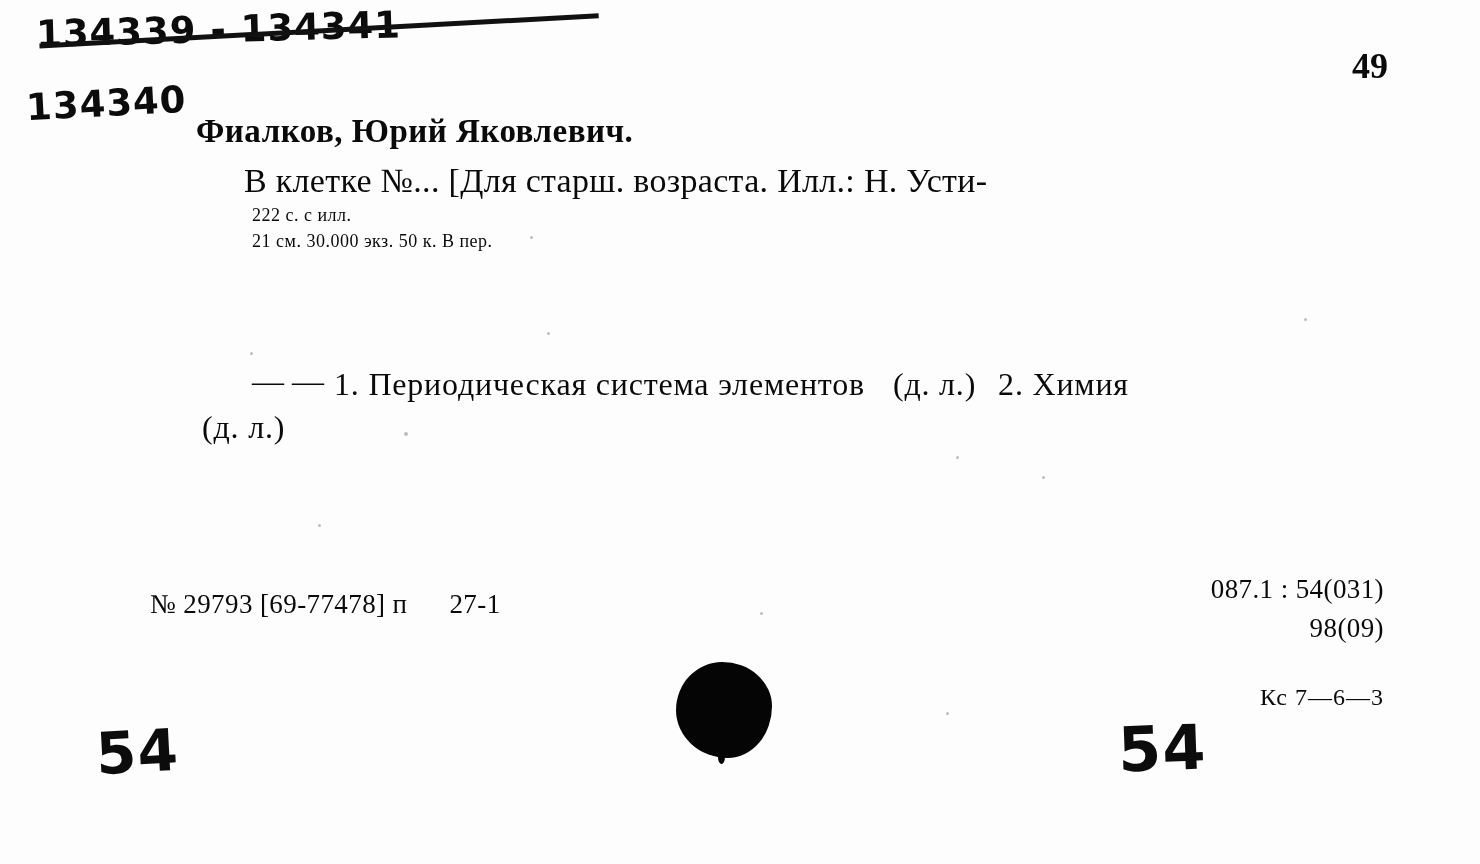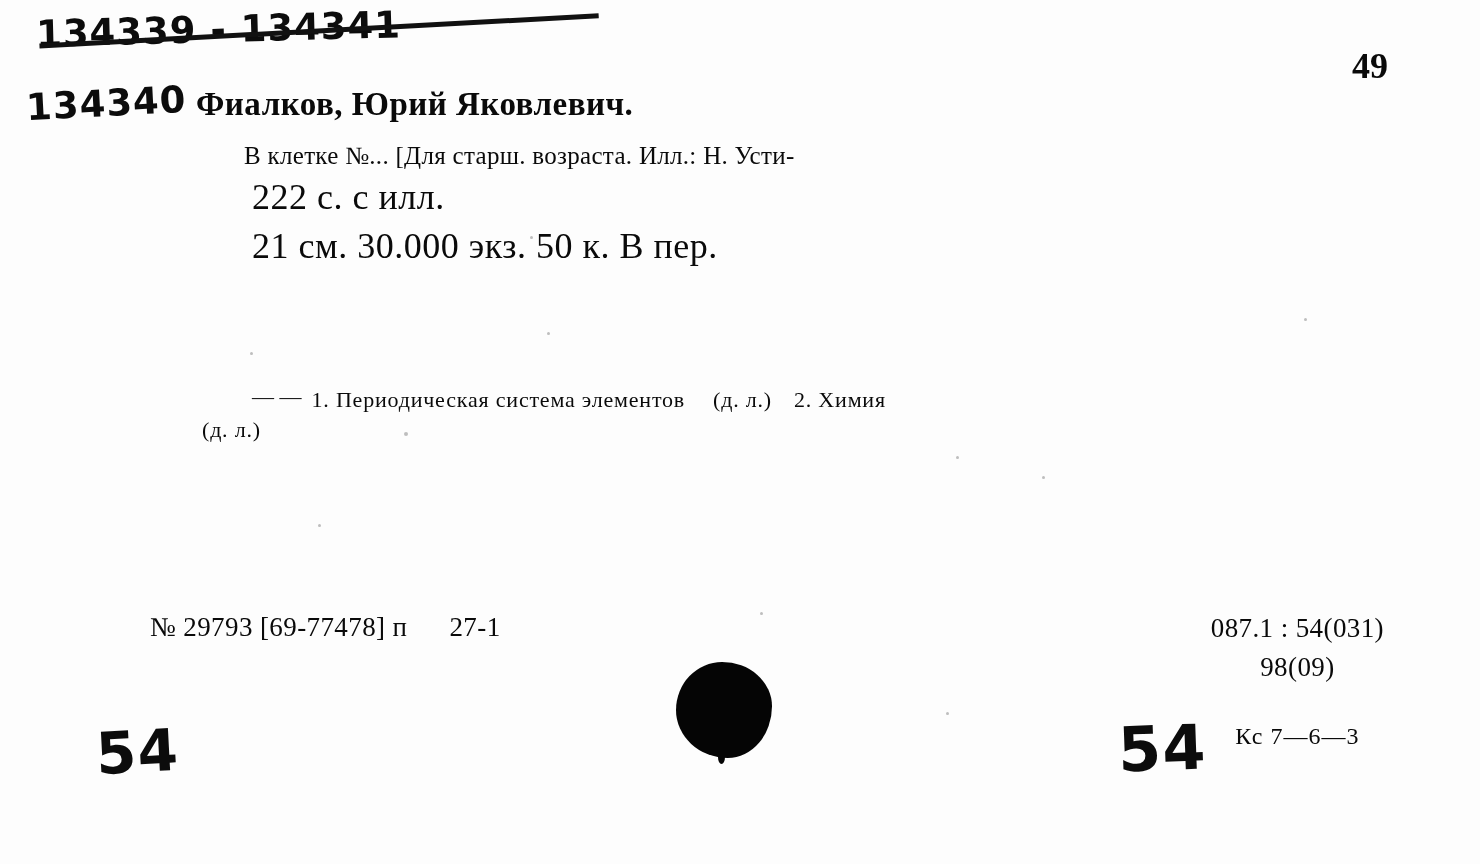--- a/index.html
+++ b/index.html
@@ -83,52 +83,53 @@
     position: absolute;
     left: 196px;
     top: 86px;
     width: 1200px;
   }
   #author {
     font-size: 33px;
     font-weight: 700;
     letter-spacing: .5px;
     line-height: 1.15;
+    margin-top: 27px;
   }
   #title-block {
-    margin-top: 16px;
-    font-size: 25px;
+    margin-top: 8px;
+    font-size: 34px;
     line-height: 1.28;
     letter-spacing: .3px;
   }
   #title-line1 {
     text-indent: 48px;
   }
   #title-line2 {
     text-indent: 0;
   }
   #title-line2 .imprint-gap {
     display: inline-block;
     width: 92px;
   }
   .phys {
     margin-top: 2px;
-    font-size: 36px;
+    font-size: 18px;
     line-height: 1.3;
     letter-spacing: .5px;
     text-indent: 56px;
   }
 
   
   #tracings {
     position: absolute;
     left: 200px;
-    top: 385px;
+    top: 363px;
     width: 1200px;
-    font-size: 22px;
+    font-size: 32px;
     letter-spacing: .8px;
     line-height: 1.35;
   }
   #tracing-line1 {
     text-indent: 52px;
     white-space: nowrap;
   }
   #tracing-dashes {
     letter-spacing: 0;
     position: relative;
@@ -143,39 +144,37 @@
   }
 
   
   #ctrl {
     position: absolute;
     left: 92px;
     top: 585px;
     font-size: 27px;
     letter-spacing: .4px;
     line-height: 1.42;
-    margin-top: 23px;
   }
   #ctrl .row { white-space: nowrap; }
   #ctrl .ind1 { padding-left: 58px; }
   #ctrl .ind2 { padding-left: 0; }
   #ctrl .ind3 { padding-left: 52px; }
   #ctrl .sp-a { display: inline-block; width: 42px; }
   #ctrl .sp-b { display: inline-block; width: 46px; }
 
   
   #class {
     position: absolute;
     right: 96px;
     top: 570px;
-    text-align: center;
+    text-align: right;
     font-size: 27px;
     letter-spacing: .4px;
     line-height: 1.45;
-    margin-top: 39px;
   }
   #class .kc {
     margin-top: 32px;
     font-size: 24px;
     letter-spacing: 1px;
   }
 
   
   #blot {
     position: absolute;

